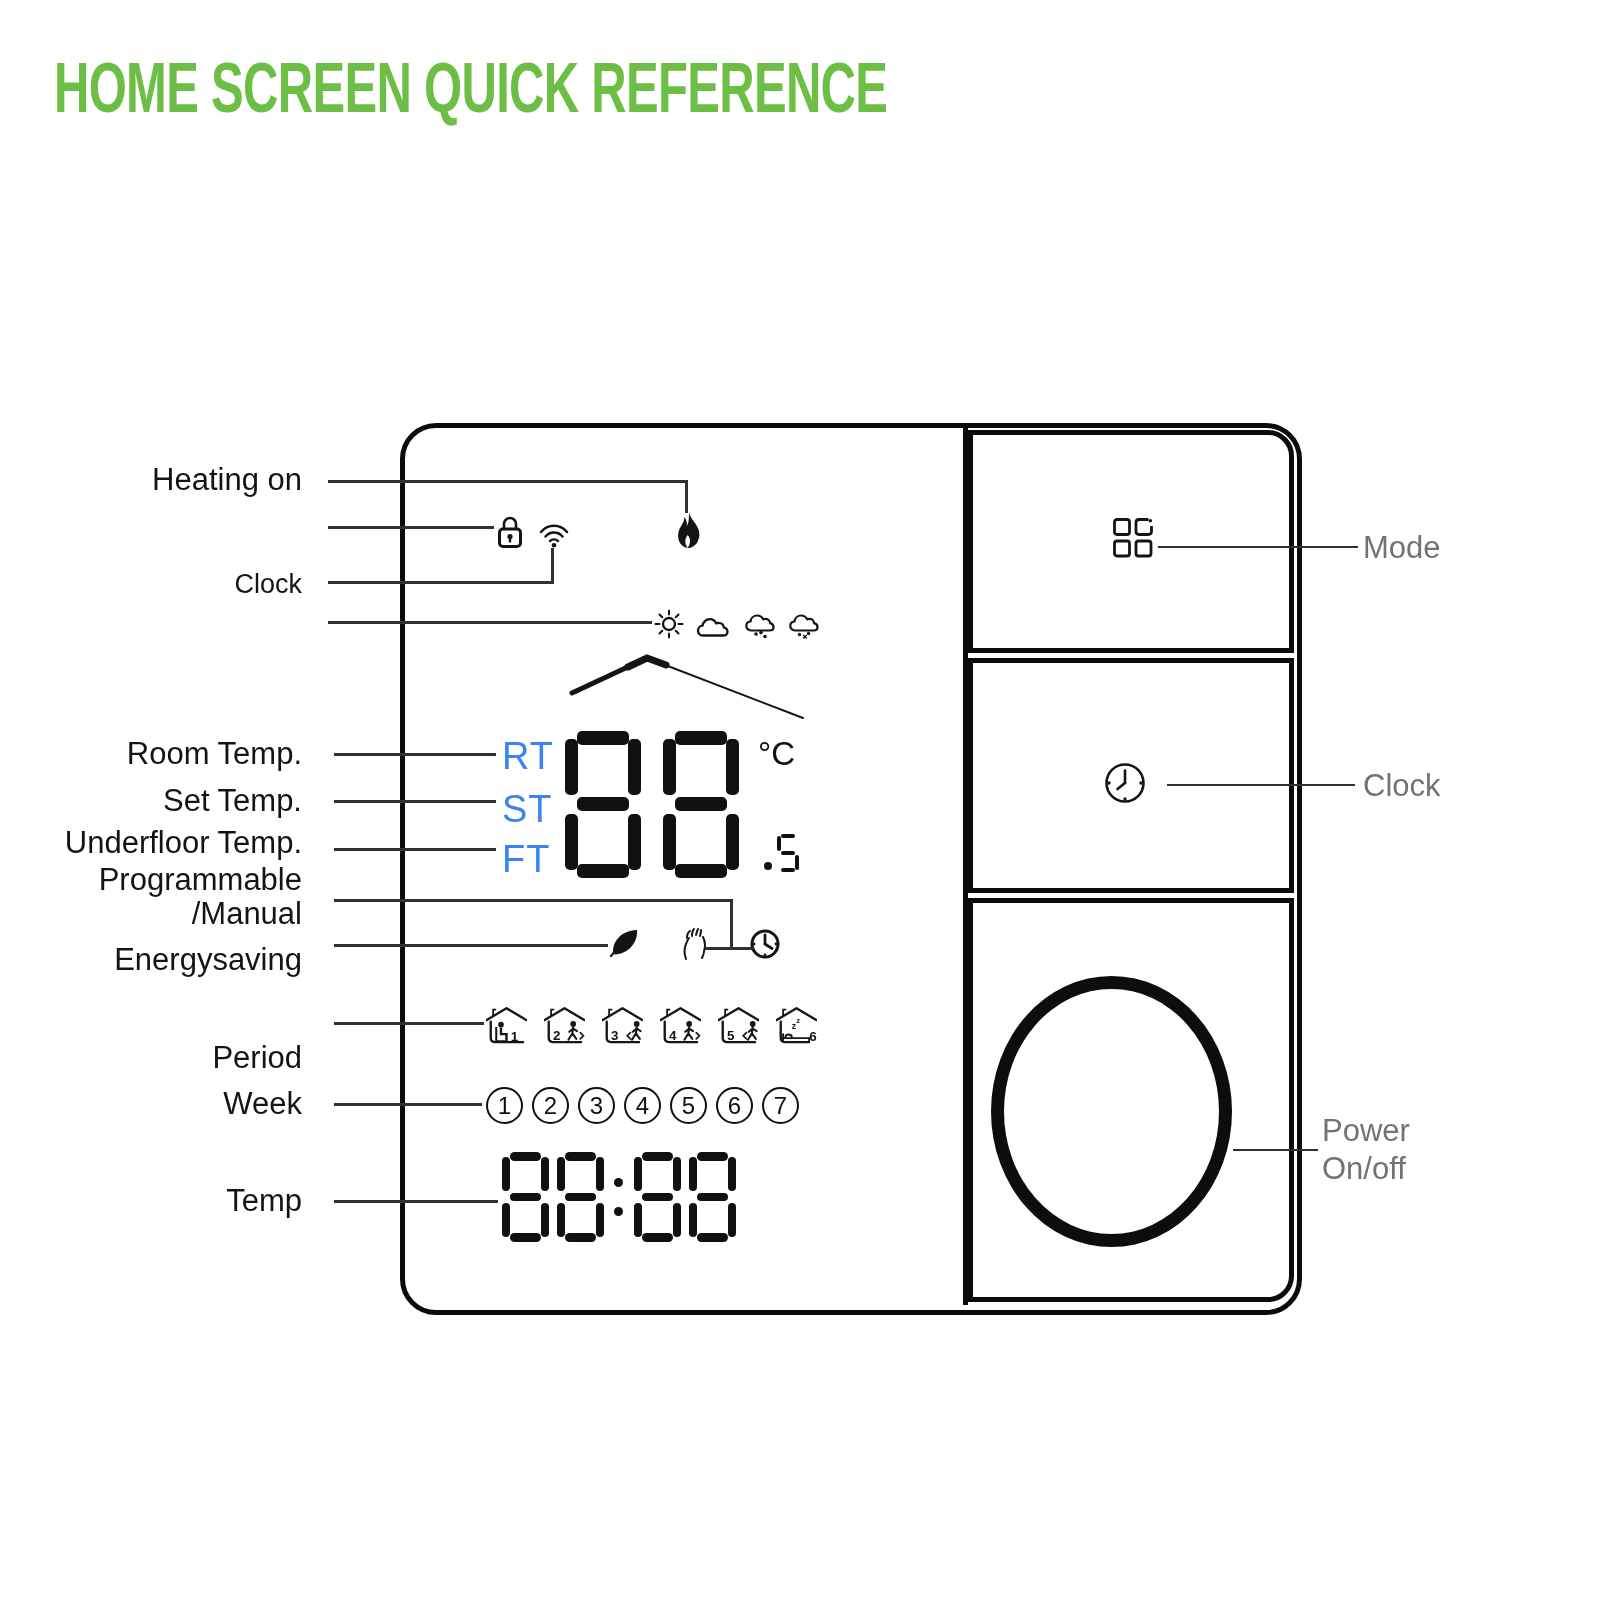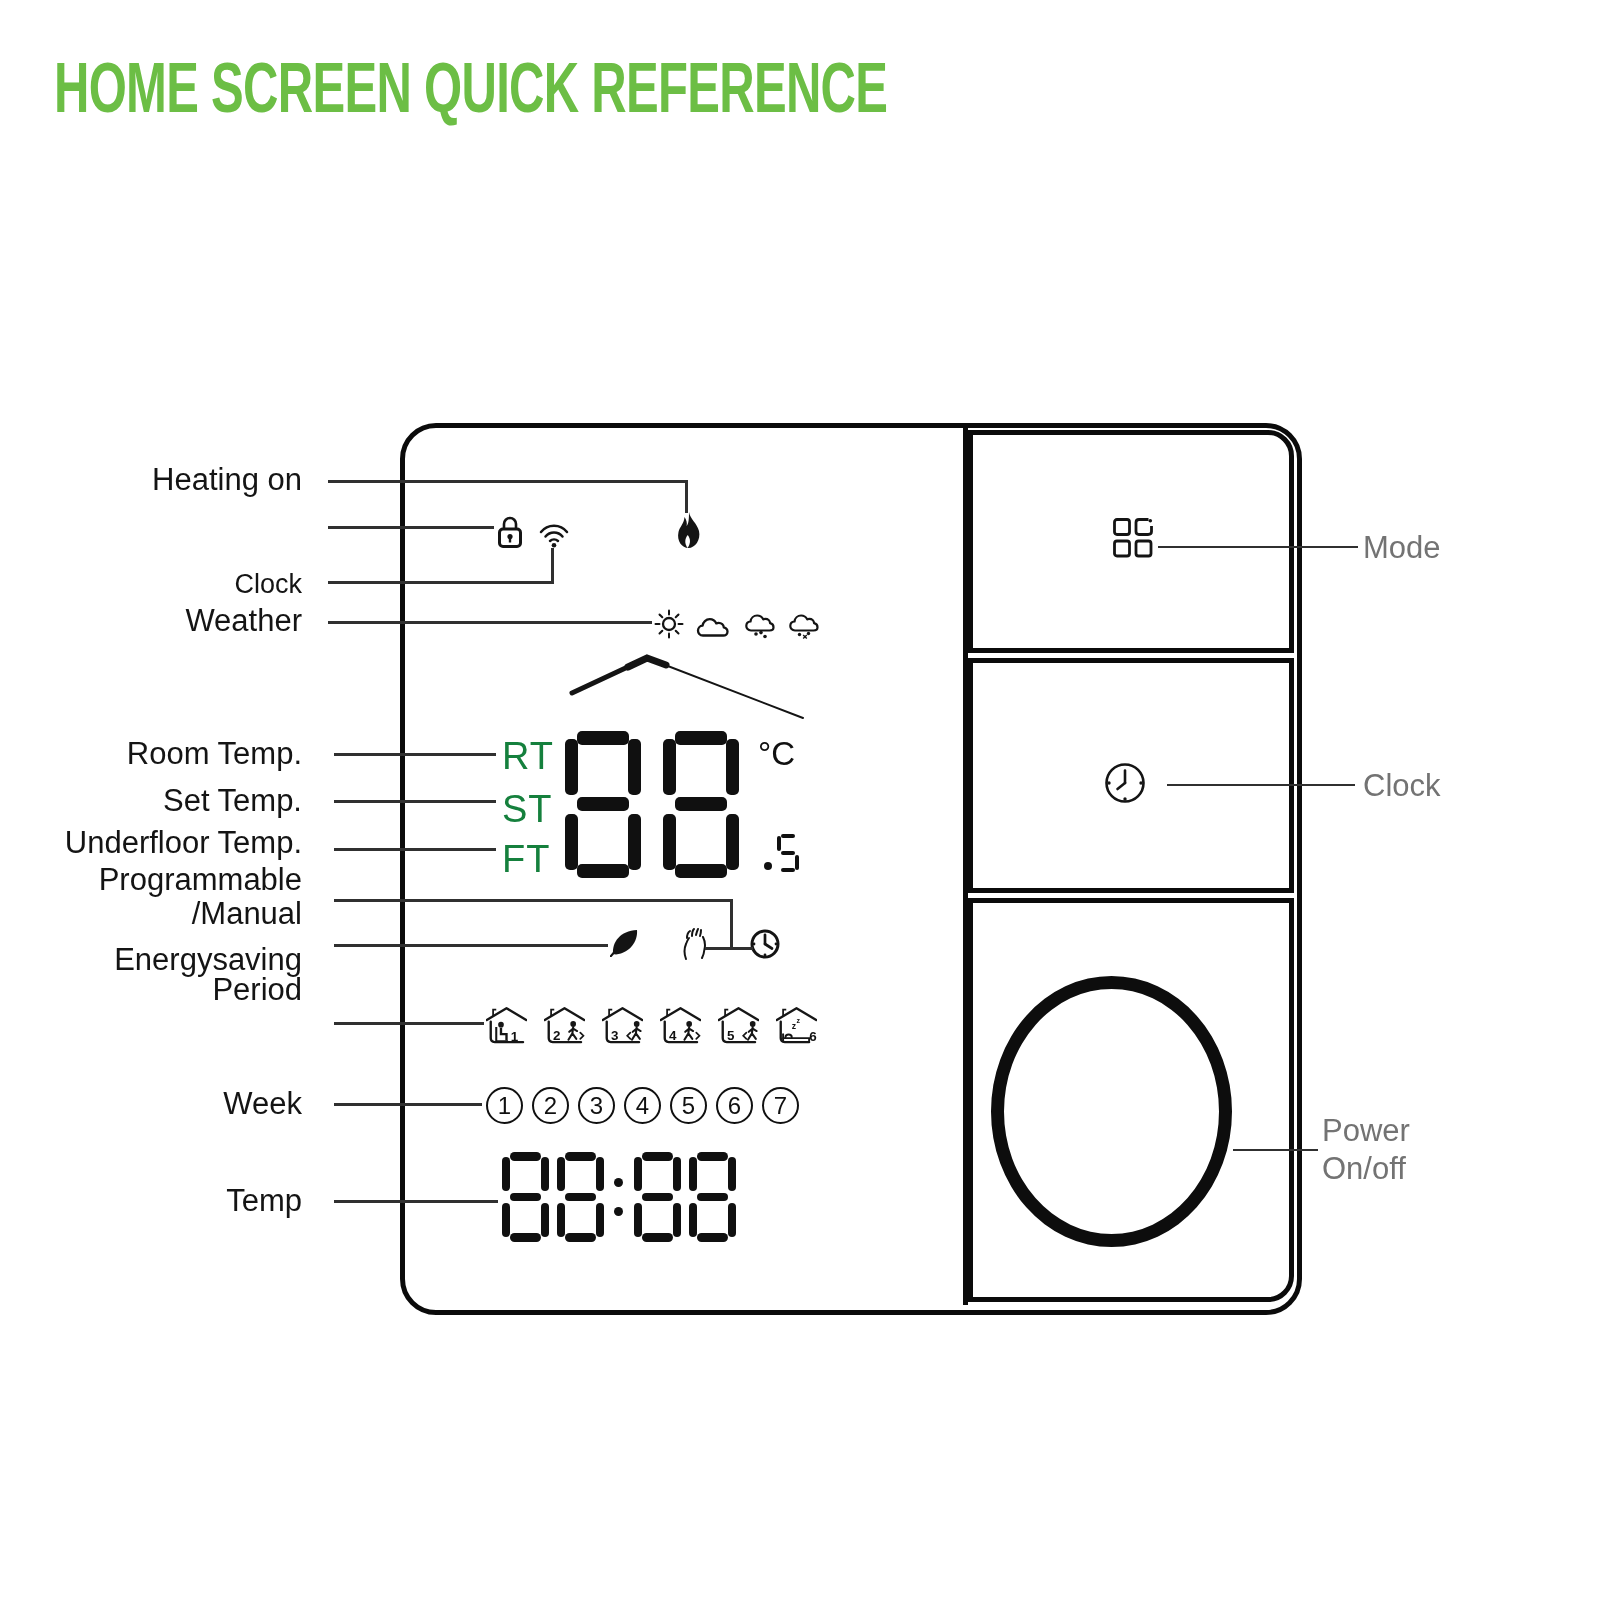--- a/index.html
+++ b/index.html
@@ -19,21 +19,21 @@
   #knob{position:absolute;left:991px;top:976px;width:241px;height:271px;
         border:13px solid #0d0d0d;border-radius:50%;box-sizing:border-box;background:#fff;}
   
   .leader{position:absolute;height:3px;background:#303030;}
   .leaderv{position:absolute;width:3px;background:#303030;}
   .leader.thin{height:2px;}
   
   .lbl{position:absolute;left:0;width:302px;text-align:right;font-size:31px;line-height:36px;color:#141414;}
   .rlbl{position:absolute;font-size:31px;line-height:38px;color:#737373;}
   
-  .tlabel{position:absolute;font-size:38px;font-weight:500;letter-spacing:1px;color:#15803d;}
+  .tlabel{position:absolute;font-size:38px;font-weight:500;letter-spacing:1px;color:#3b82f6;}
   #unit{position:absolute;left:758px;top:735px;font-size:33px;font-weight:500;color:#101010;}
   
   .sseg{position:absolute;}
   .sseg i{position:absolute;background:#101010;border-radius:5px;}
   .sa{left:16%;right:16%;top:0;height:9.5%;}
   .sd{left:16%;right:16%;bottom:0;height:9.5%;}
   .sg7{left:16%;right:16%;top:45.2%;height:9.5%;}
   .sb{right:0;top:5.5%;width:17%;height:38%;}
   .sc{right:0;bottom:5.5%;width:17%;height:38%;}
   .se{left:0;bottom:5.5%;width:17%;height:38%;}
@@ -341,30 +341,29 @@
   <div class="leader" style="left:334px;top:944px;width:274px"></div>
   <div class="leader" style="left:334px;top:1022px;width:150px"></div>
   <div class="leader" style="left:334px;top:1103px;width:148px"></div>
   <div class="leader" style="left:334px;top:1200px;width:164px"></div>
   <div class="leader thin" style="left:1158px;top:546px;width:200px"></div>
   <div class="leader thin" style="left:1167px;top:784px;width:188px"></div>
   <div class="leader thin" style="left:1233px;top:1149px;width:85px"></div>
 
   <div class="lbl" style="top:462px">Heating on</div>
   <div class="lbl" style="top:566px;font-size:27px">Clock</div>
-  <div class="lbl" style="top:603px">Weather</div>
   <div class="lbl" style="top:736px">Room Temp.</div>
   <div class="lbl" style="top:783px">Set Temp.</div>
   <div class="lbl" style="top:825px">Underfloor Temp.</div>
   <div class="lbl" style="top:942px">Energysaving</div>
   <div class="lbl" style="top:863px;line-height:34px">
     <span>Programmable</span><br>
     <span>/Manual</span>
   </div>
-  <div class="lbl" style="top:972px">Period</div>
+  <div class="lbl" style="top:1040px">Period</div>
   <div class="lbl" style="top:1086px">Week</div>
   <div class="lbl" style="top:1183px">Temp</div>
 
   <div class="rlbl" style="left:1363px;top:529px">Mode</div>
   <div class="rlbl" style="left:1363px;top:767px">Clock</div>
   <div class="rlbl" style="left:1322px;top:1112px">
     <span>Power</span><br>
     <span>On/off</span>
   </div>
 

